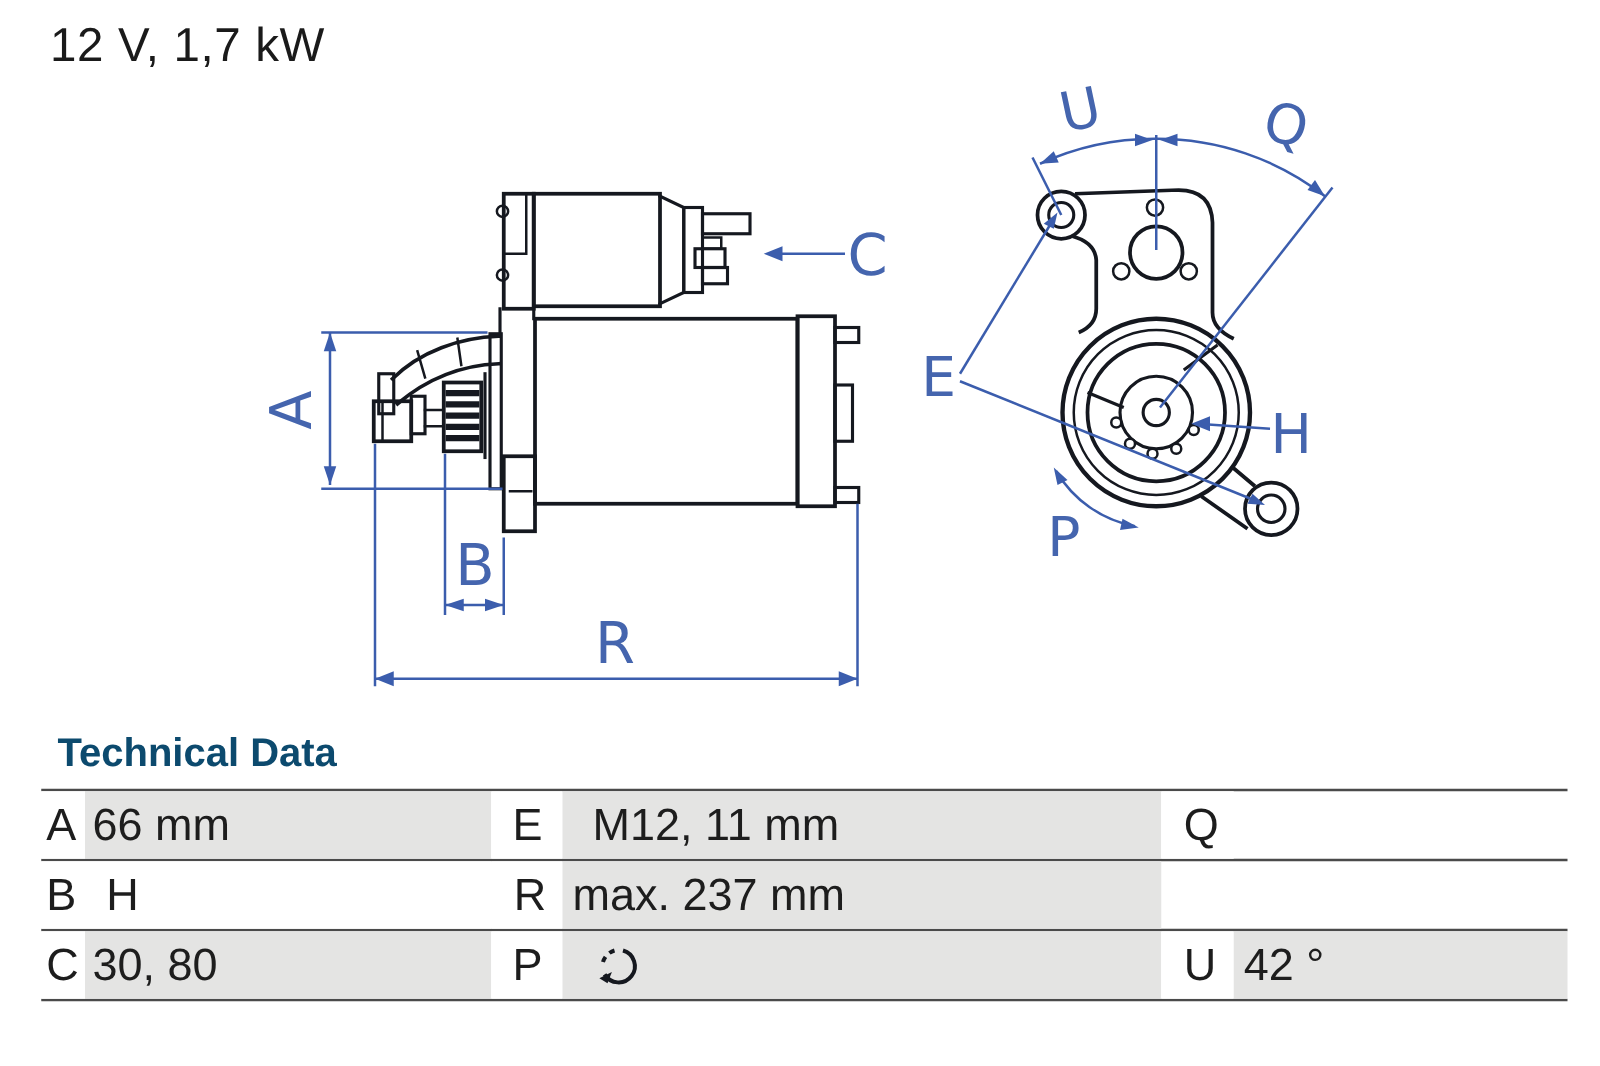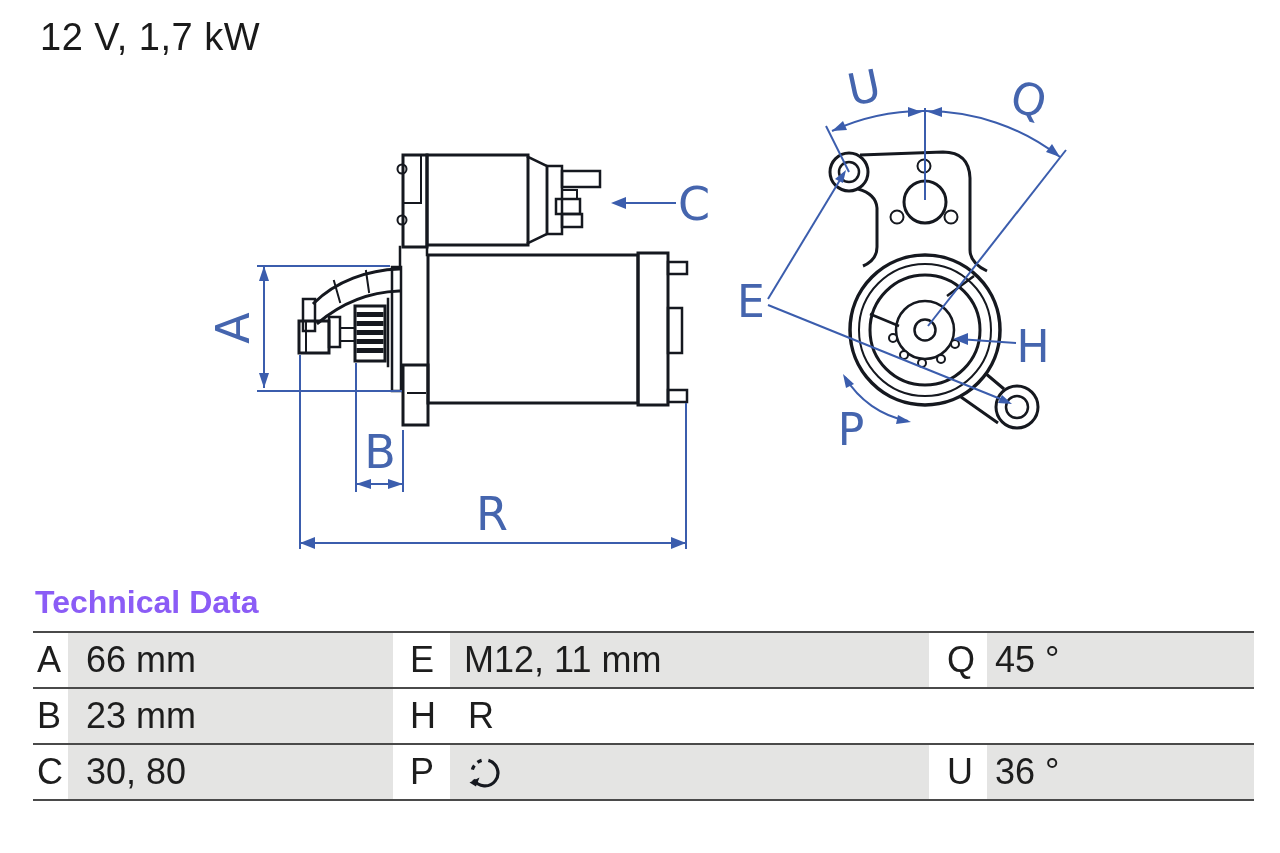--- a/index.html
+++ b/index.html
@@ -5,41 +5,41 @@
   html,body{margin:0;padding:0;background:#ffffff;}
   #canvas{
     position:relative;width:1272px;height:853px;background:#ffffff;overflow:hidden;
     font-family:"Liberation Sans","DejaVu Sans",sans-serif;
   }
   .hdr{
     position:absolute;left:40px;top:16px;font-size:38px;font-weight:500;
     color:#1a1a1a;letter-spacing:0.5px;white-space:nowrap;
   }
   .td-title{
-    position:absolute;left:35px;top:584px;font-size:32px;font-weight:bold;
-    color:#8b5cf6;white-space:nowrap;
+    position:absolute;left:46px;top:584px;font-size:32px;font-weight:bold;
+    color:#0c4a6e;white-space:nowrap;
   }
   .drawing{position:absolute;left:0;top:0;}
   
   .tech-table{
     position:absolute;left:33px;top:631px;width:1221px;
     border-top:2px solid #4a4a4a;box-sizing:content-box;
   }
   .t-row{
     display:grid;grid-template-columns:35px 325px 57px 479px 58px 267px;
     height:54px;border-bottom:2px solid #4a4a4a;
   }
   .cell{display:flex;align-items:center;font-size:36px;color:#1d1d1d;white-space:nowrap;overflow:visible;}
   .key{background:#ffffff;}
   .val{background:#e4e4e3;}
   .k1{padding-left:4px;}
   .k2{padding-left:17px;}
   .k3{padding-left:18px;}
-  .v1{padding-left:18px;}
-  .v2{padding-left:14px;}
+  .v1{padding-left:6px;}
+  .v2{padding-left:24px;}
   .v3{padding-left:8px;}
   .rot-icon{display:block;}
 </style>
 </head>
 <body>
 
 <div id="canvas">
 
   <div class="hdr">12 V, 1,7 kW</div>
 
@@ -173,39 +173,38 @@
   <div class="td-title">Technical Data</div>
 
   <div class="tech-table">
 
     <div class="t-row">
       <div class="cell key k1">A</div>
       <div class="cell val v1">66 mm</div>
       <div class="cell key k2">E</div>
       <div class="cell val v2">M12, 11 mm</div>
       <div class="cell key k3">Q</div>
-      <div class="cell val v3">45 °</div>
     </div>
 
     <div class="t-row">
       <div class="cell key k1">B</div>
-      <div class="cell val v1">23 mm</div>
       <div class="cell key k2">H</div>
       <div class="cell key k3">R</div>
+      <div class="cell val v3">max. 237 mm</div>
     </div>
 
     <div class="t-row">
       <div class="cell key k1">C</div>
       <div class="cell val v1">30, 80</div>
       <div class="cell key k2">P</div>
       <div class="cell val v2">
         <svg class="rot-icon" width="42" height="44" viewBox="0 0 42 44">
           <path d="M24.4,10.4 A13,13 0 1 1 9.7,29.5" fill="none" stroke="#15181f" stroke-width="3.2"></path>
           <path d="M8.4,19.6 A13,13 0 0 1 10.4,15.5 M13.5,12.4 A13,13 0 0 1 17.6,10.4" fill="none" stroke="#15181f" stroke-width="3.2"></path>
           <polygon points="5.5,32.5 15.5,27.5 12,36.5" fill="#15181f"></polygon>
         </svg>
       </div>
       <div class="cell key k3">U</div>
-      <div class="cell val v3">36 °</div>
+      <div class="cell val v3">42 °</div>
     </div>
   </div>
 
 </div>
 
 </body></html>

